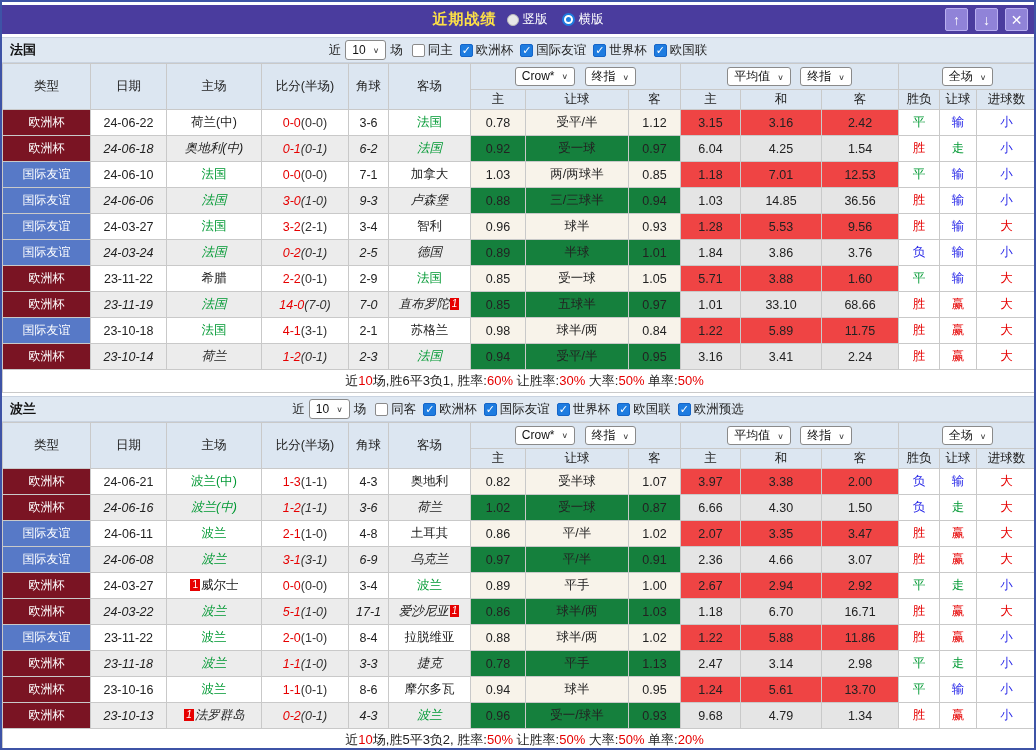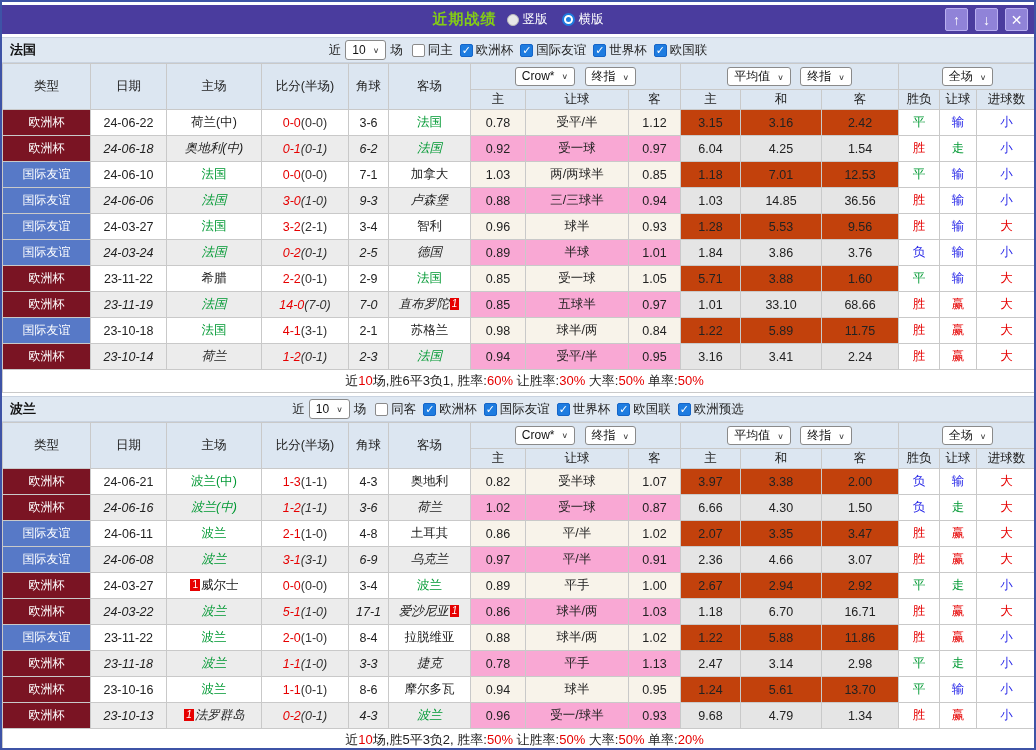--- a/index.html
+++ b/index.html
@@ -6,21 +6,21 @@
   body { margin: 0; background: #fff; font-family: "Liberation Sans", "DejaVu Sans", sans-serif; }
   i { font-style: normal; }
 
   .window { width: 1036px; height: 750px; border: 2px solid #3e53a6; overflow: hidden; background: #fff; }
 
   .topstrip { height: 3px; background: #fff; }
 
   
   .titlebar { height: 29px; background: #4a3c9e; display: flex; align-items: center; position: relative; }
   .title-center { margin: 0 auto; display: flex; align-items: center; gap: 10px; }
-  .win-title { color: #84cc16; font-weight: bold; font-size: 15px; letter-spacing: 1px; }
+  .win-title { color: #fde047; font-weight: bold; font-size: 15px; letter-spacing: 1px; }
   .radio-group { display: flex; gap: 14px; align-items: center; }
   .radio-opt { display: inline-flex; align-items: center; gap: 4px; color: #fff; font-size: 12.5px; cursor: pointer; }
   .radio { width: 12px; height: 12px; border-radius: 50%; background: #e8e8e8; border: 1px solid #bbb; display: inline-block; position: relative; }
   .radio.selected { background: #fff; border: 2px solid #1e7ce0; width: 13px; height: 13px; }
   .radio.selected::after { content: ""; position: absolute; left: 2px; top: 2px; width: 5px; height: 5px; border-radius: 50%; background: #1e7ce0; }
   .win-buttons { position: absolute; right: 6px; top: 3px; display: flex; gap: 7px; }
   .win-btn { width: 23px; height: 23px; background: #9083d8; border: 1px solid #b9aff0; border-radius: 2px; color: #fff;
              display: flex; align-items: center; justify-content: center; font-size: 14px; font-weight: bold; cursor: pointer; }
 
   
@@ -54,22 +54,22 @@
   .hsel .mini-select { height: 19px; margin: 0 3px; }
 
   tbody td { height: 26px; }
   td.type-cell { color: #fff; font-size: 12px; }
   td.type-euro { background: #7a1423; }
   td.type-friendly { background: #5779c7; }
 
   tr.odd  td.cell-plain { background: #ffffff; }
   tr.even td.cell-plain { background: #ececec; font-style: italic; }
   tr.odd  td.cell-crow  { background: #f8f3ea; }
-  tr.even td.cell-crow  { background: #f9a8d4; }
-  tr.odd  td.cell-avg   { background: #c2410c; }
+  tr.even td.cell-crow  { background: #15803d; }
+  tr.odd  td.cell-avg   { background: #ef4444; }
   tr.even td.cell-avg   { background: #e5e5e5; }
   td.cell-res { background: #fff; }
 
   .c-teamgreen { color: #009933; }
   .score-ft { color: #e60000; }
   .score-ht { color: #333; }
   .badge { background: #e60000; color: #fff; font-size: 10px; line-height: 12px; padding: 0 2px; display: inline-block;
            vertical-align: 1px; margin: 0 1px; }
 
   .res-red { color: #e60000; }

